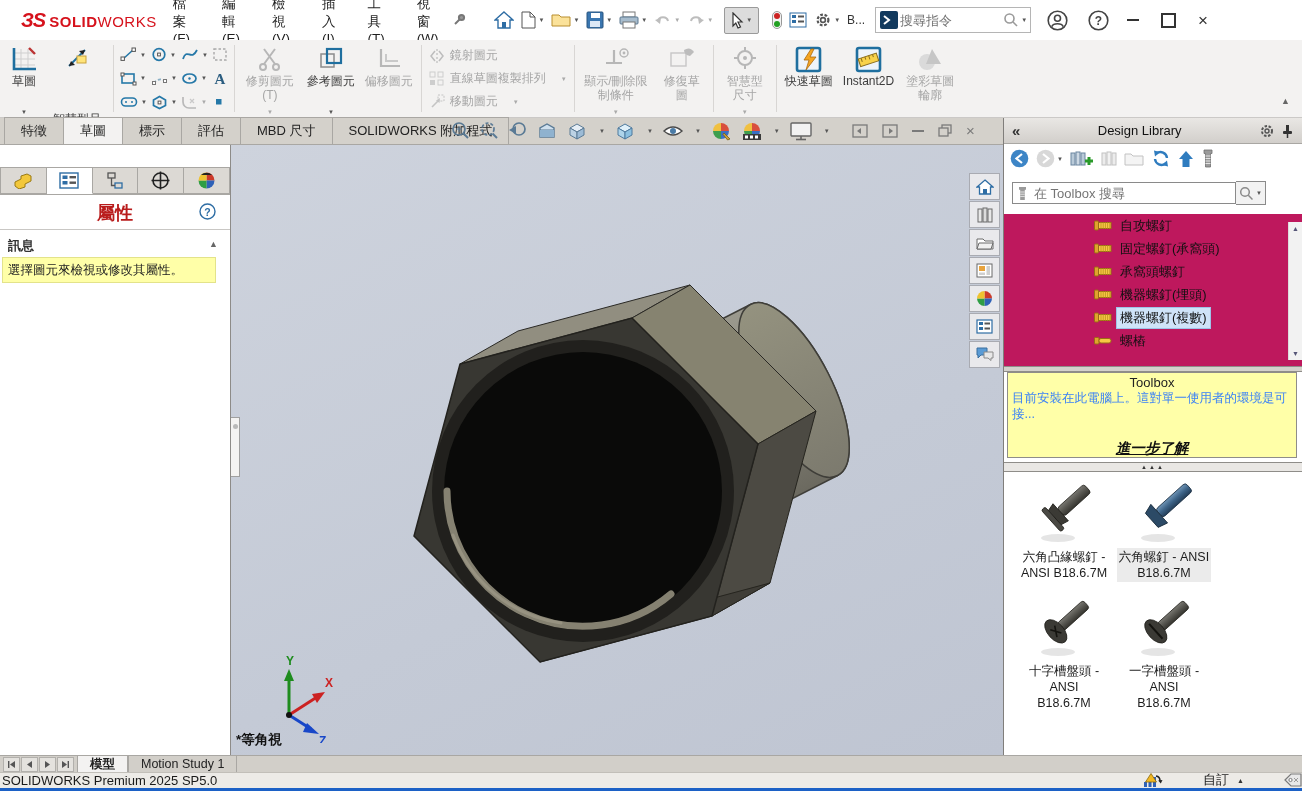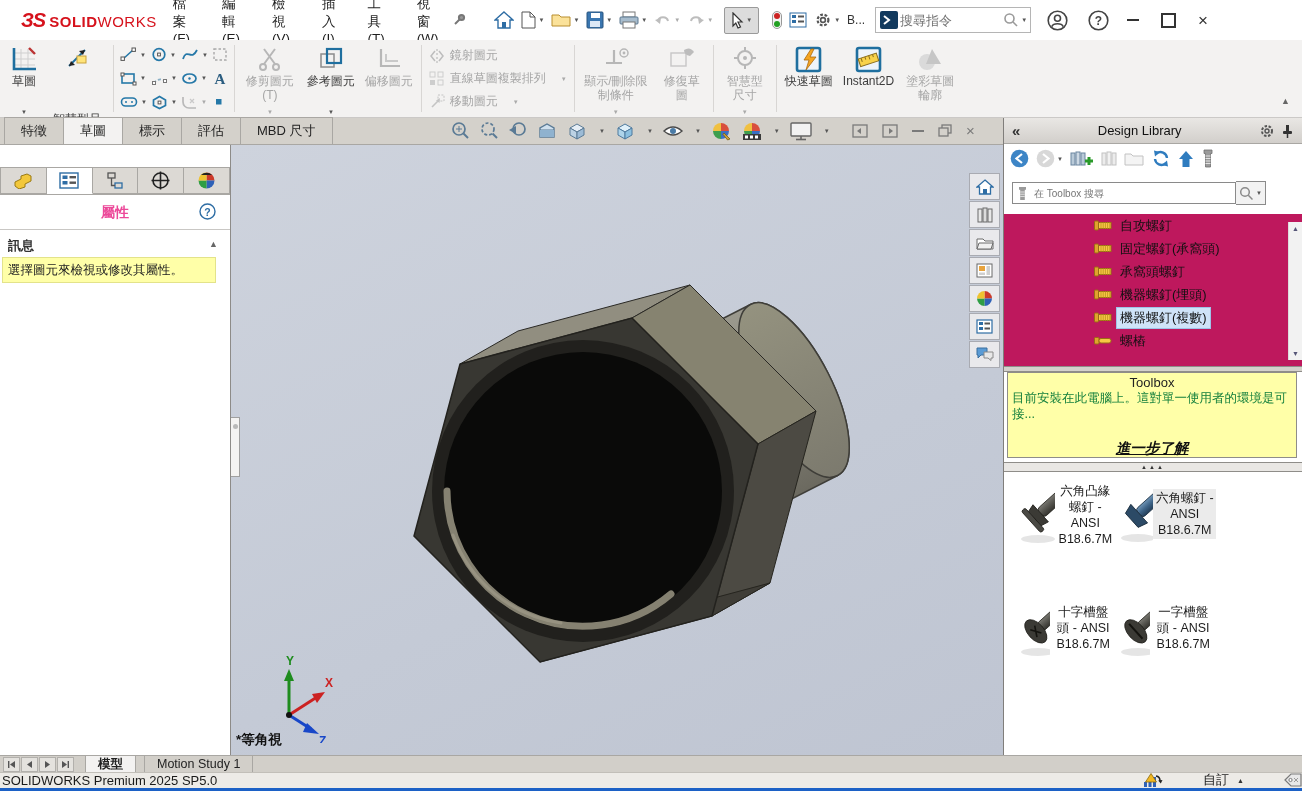--- a/index.html
+++ b/index.html
@@ -43,62 +43,62 @@
   .rtabs{position:absolute;left:4px;bottom:0;display:flex;}
   .rtab{padding:4px 16px;font-size:13px;color:#222;background:#d4d1cb;border:1px solid #a9a7a3;border-bottom:none;margin-right:-1px;}
   .rtab.active{background:#f3f2f1;position:relative;}
   .hud{position:absolute;left:450px;top:3px;display:flex;align-items:center;gap:9px;}
   .docwin{position:absolute;left:852px;top:5px;display:flex;align-items:center;gap:14px;}
   
   .leftpanel{left:0;top:145px;width:231px;height:610px;background:#ffffff;border-right:1px solid #8d8b88;box-sizing:border-box;}
   .pm-tabs{position:absolute;left:0;top:22px;width:100%;height:27px;display:flex;border-bottom:1px solid #a9a7a3;background:#e9e7e4;}
   .pm-tab{width:45px;display:flex;align-items:center;justify-content:center;border:1px solid #a9a7a3;border-left:none;background:#dcd9d4;}
   .pm-tab.active{background:#ffffff;border-bottom:1px solid #fff;}
-  .pm-title{position:absolute;left:0;top:55px;width:100%;height:26px;display:flex;align-items:center;justify-content:center;font-weight:bold;font-size:14px;color:#ec4899;}
+  .pm-title{position:absolute;left:0;top:55px;width:100%;height:26px;display:flex;align-items:center;justify-content:center;font-weight:bold;font-size:18px;color:#b91c1c;}
   .pm-help{position:absolute;right:14px;top:58px;}
   .pm-hr{position:absolute;left:0;top:84px;width:100%;border-top:1px solid #c9c7c4;}
   .msg-head{position:absolute;left:8px;top:92px;font-weight:bold;font-size:13px;color:#333;}
   .msg-chev{position:absolute;right:12px;top:94px;font-size:9px;color:#666;}
   .msg-box{position:absolute;left:2px;top:112px;width:214px;background:#ffffa8;border:1px solid #e3e38a;padding:4px 5px;font-size:12.5px;color:#222;line-height:1.3;box-sizing:border-box;}
   
   .viewport{left:231px;top:145px;width:772px;height:610px;background:linear-gradient(155deg,#ced3dd 0%,#c4cad6 60%,#bfc5d2 100%);overflow:hidden;}
   .viewlabel{position:absolute;left:5px;bottom:6px;font-weight:bold;font-size:13.5px;color:#111;}
   .notch{position:absolute;left:0;top:272px;width:8px;height:58px;background:#f4f3f2;border:1px solid #a0a0a0;border-left:none;display:flex;align-items:flex-start;justify-content:center;}
   .notch i{width:5px;height:5px;border-radius:50%;background:#b9b9b9;margin-top:6px;}
   .taskstrip{position:absolute;right:3px;top:28px;display:flex;flex-direction:column;gap:1px;}
   .tsbtn{width:29px;height:25px;background:#e9e9ec;border:1px solid #a9abb2;display:flex;align-items:center;justify-content:center;}
   
   .dlib{left:1003px;top:118px;width:299px;height:637px;background:#ffffff;border-left:1px solid #807e7b;box-sizing:border-box;}
   .dl-header{position:absolute;left:0;top:0;width:100%;height:26px;background:linear-gradient(#e9e7e4,#d2cfcb);border-bottom:1px solid #a9a7a3;display:flex;align-items:center;box-sizing:border-box;}
   .dl-title{flex:1;text-align:center;font-size:13px;color:#111;}
   .dl-collapse{font-size:15px;color:#333;margin-left:8px;font-weight:bold;}
   .dl-toolbar{position:absolute;left:6px;top:31px;display:flex;align-items:center;gap:7px;}
   .dl-searchrow{position:absolute;left:8px;top:63px;display:flex;align-items:center;}
   .dl-search{display:flex;align-items:center;gap:4px;width:224px;height:22px;border:1px solid #8a8a8a;background:#fff;padding-left:4px;box-sizing:border-box;}
-  .dl-search input{border:none;outline:none;flex:1;font-size:10px;font-family:inherit;color:#333;min-width:0;background:transparent;}
+  .dl-search input{border:none;outline:none;flex:1;font-size:13px;font-family:inherit;color:#333;min-width:0;background:transparent;}
   .dl-searchbtn{display:flex;align-items:center;height:22px;border:1px solid #8a8a8a;border-left:none;background:#f2f2f2;padding:0 3px;}
   .dl-tree{position:absolute;left:0;top:96px;width:100%;height:152px;background:#be185d;}
   .tree-row{position:relative;display:flex;align-items:center;gap:5px;height:23px;padding-left:90px;font-size:13px;color:#111;white-space:nowrap;}
   .tree-row.sel .tl{background:#cfe3f8;outline:1px solid #9fc3e8;}
   .tree-row .tl{padding:1px 3px;}
   .tree-scroll{position:absolute;right:0;top:8px;bottom:6px;width:13px;background:#f2f2f2;border-left:1px solid #dcdcdc;}
   .tree-scroll .up{position:absolute;top:0;left:0;width:13px;height:13px;font-size:7px;color:#557;display:flex;align-items:center;justify-content:center;}
   .tree-scroll .dn{position:absolute;bottom:0;left:0;width:13px;height:13px;font-size:7px;color:#557;display:flex;align-items:center;justify-content:center;}
   .splitbar{position:absolute;left:0;width:100%;height:6px;background:#d4d1cb;border-top:1px solid #8f8d89;border-bottom:1px solid #8f8d89;box-sizing:border-box;}
   .notice{position:absolute;left:3px;top:254px;width:290px;height:86px;background:#ffffa8;border:1px solid #8f8d89;box-sizing:border-box;padding:2px 4px;}
   .notice .nt{text-align:center;font-size:13px;color:#222;}
-  .notice .nb{font-size:12.5px;color:#15803d;line-height:1.3;}
+  .notice .nb{font-size:12.5px;color:#3b82f6;line-height:1.3;}
   .notice .nl{text-align:center;margin-top:16px;font-size:14.5px;font-weight:bold;font-style:italic;text-decoration:underline;color:#111;}
   .tri-split{position:absolute;left:0;top:344px;width:100%;height:10px;background:#e9e7e4;border-top:1px solid #8f8d89;border-bottom:1px solid #8f8d89;display:flex;align-items:center;justify-content:center;font-size:6px;color:#333;letter-spacing:2px;box-sizing:border-box;}
   .parts{position:absolute;left:0;top:356px;width:100%;bottom:0;background:#fff;}
-  .part{position:absolute;width:104px;display:flex;flex-direction:row;align-items:center;}
+  .part{position:absolute;width:104px;display:flex;flex-direction:column;align-items:center;}
   .part .plbl{font-size:12.5px;line-height:1.28;color:#1c1c1c;text-align:center;margin-top:2px;padding:1px 2px;}
   .part.sel .plbl{background:#ebebeb;}
   
-  .bottombar{left:0;top:755px;width:1302px;height:17px;background:#d2cfc9;border-top:1px solid #a9a7a3;display:flex;align-items:stretch;box-sizing:border-box;gap:8px;}
+  .bottombar{left:0;top:755px;width:1302px;height:17px;background:#d2cfc9;border-top:1px solid #a9a7a3;display:flex;align-items:stretch;box-sizing:border-box;}
   .navbtns{display:flex;align-items:center;gap:1px;padding:0 3px;}
   .navbtn{width:15px;height:13px;background:#e4e2de;border:1px solid #b2b0ac;display:flex;align-items:center;justify-content:center;}
   .btab{display:flex;align-items:center;padding:0 12px;font-size:12.5px;color:#222;border-right:1px solid #a9a7a3;border-left:1px solid #a9a7a3;background:#d2cfc9;}
   .btab.active{background:#f3f2f1;font-weight:bold;}
   .statusbar{left:0;top:772px;width:1302px;height:16px;background:#edebe7;border-top:1px solid #c2bfb9;display:flex;align-items:center;font-size:13px;color:#1a1a1a;box-sizing:border-box;}
   .statusline{left:0;top:788px;width:1302px;height:3px;background:#1c61c6;}
   .st-right{position:absolute;right:0;top:772px;height:16px;display:flex;align-items:center;gap:40px;}
   .custom{display:flex;align-items:center;gap:8px;font-size:13px;color:#1a1a1a;}
   .custom .up{font-size:7px;color:#333;}
 </style>
@@ -488,20 +488,21 @@
   </div>
   <span class="collapse-chev">▲</span>
 
   <div class="abs tabrow">
     <div class="rtabs">
       <span class="rtab">特徵</span>
       <span class="rtab active">草圖</span>
       <span class="rtab">標示</span>
       <span class="rtab">評估</span>
       <span class="rtab">MBD 尺寸</span>
+      <span class="rtab">SOLIDWORKS 附加程式</span>
     </div>
     <div class="hud">
       <span>
           <svg width="20" height="20">
             <circle cx="9" cy="8" r="6" fill="none" stroke="#5a7a95" stroke-width="1.7"></circle>
             <line x1="13.5" y1="12.5" x2="18" y2="17" stroke="#5a7a95" stroke-width="2"></line>
             <path d="M6 8 h6 M9 5 v6" stroke="#5a7a95"></path>
           </svg>
         </span>
       <span>

